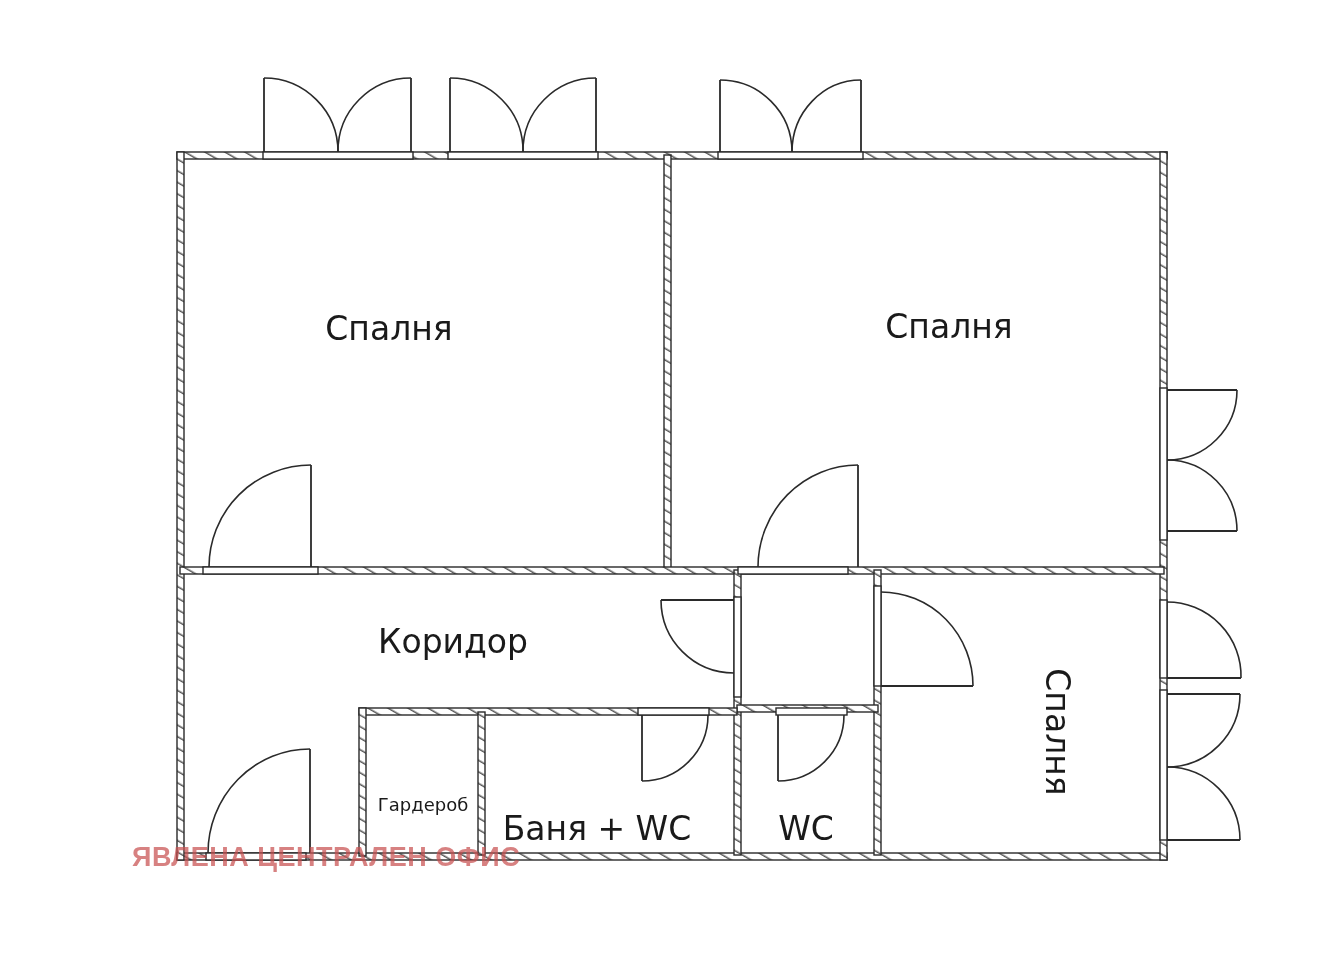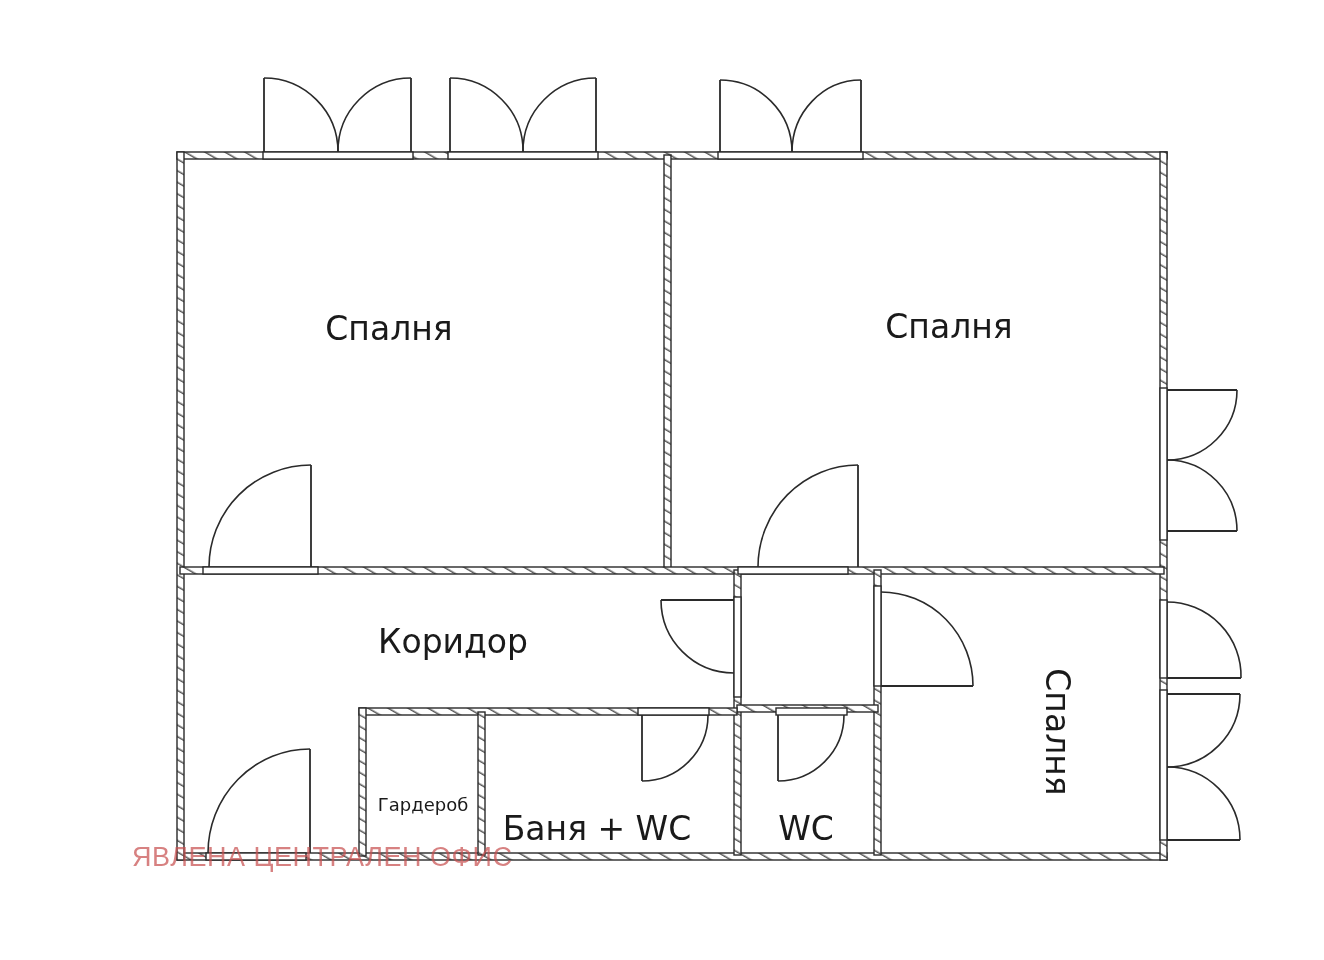--- a/index.html
+++ b/index.html
@@ -3,21 +3,21 @@
 <meta charset="utf-8">
 <style>
   html, body { margin: 0; padding: 0; background: #ffffff; }
   body { width: 1324px; height: 960px; overflow: hidden; position: relative; }
   #plan { position: absolute; left: 0; top: 0; width: 1324px; height: 960px; }
   .label { font-family: "DejaVu Sans", sans-serif; fill: #1a1a1a; }
   .big { font-size: 33px; }
   .small { font-size: 18px; }
   .watermark {
     position: absolute; left: 132px; top: 842px;
-    font-family: "Liberation Sans", sans-serif; font-weight: normal;
+    font-family: "Liberation Sans", sans-serif; font-weight: bold;
     font-size: 27px; color: rgba(200, 80, 80, 0.72); letter-spacing: 0.5px;
     white-space: nowrap;
   }
   .door-arc { fill: none; stroke: #2a2a2a; stroke-width: 1.6; }
   .door-leaf { stroke: #2a2a2a; stroke-width: 1.8; }
   .opening { fill: #ffffff; stroke: #2a2a2a; stroke-width: 1.4; }
 </style>
 </head>
 <body>
 

